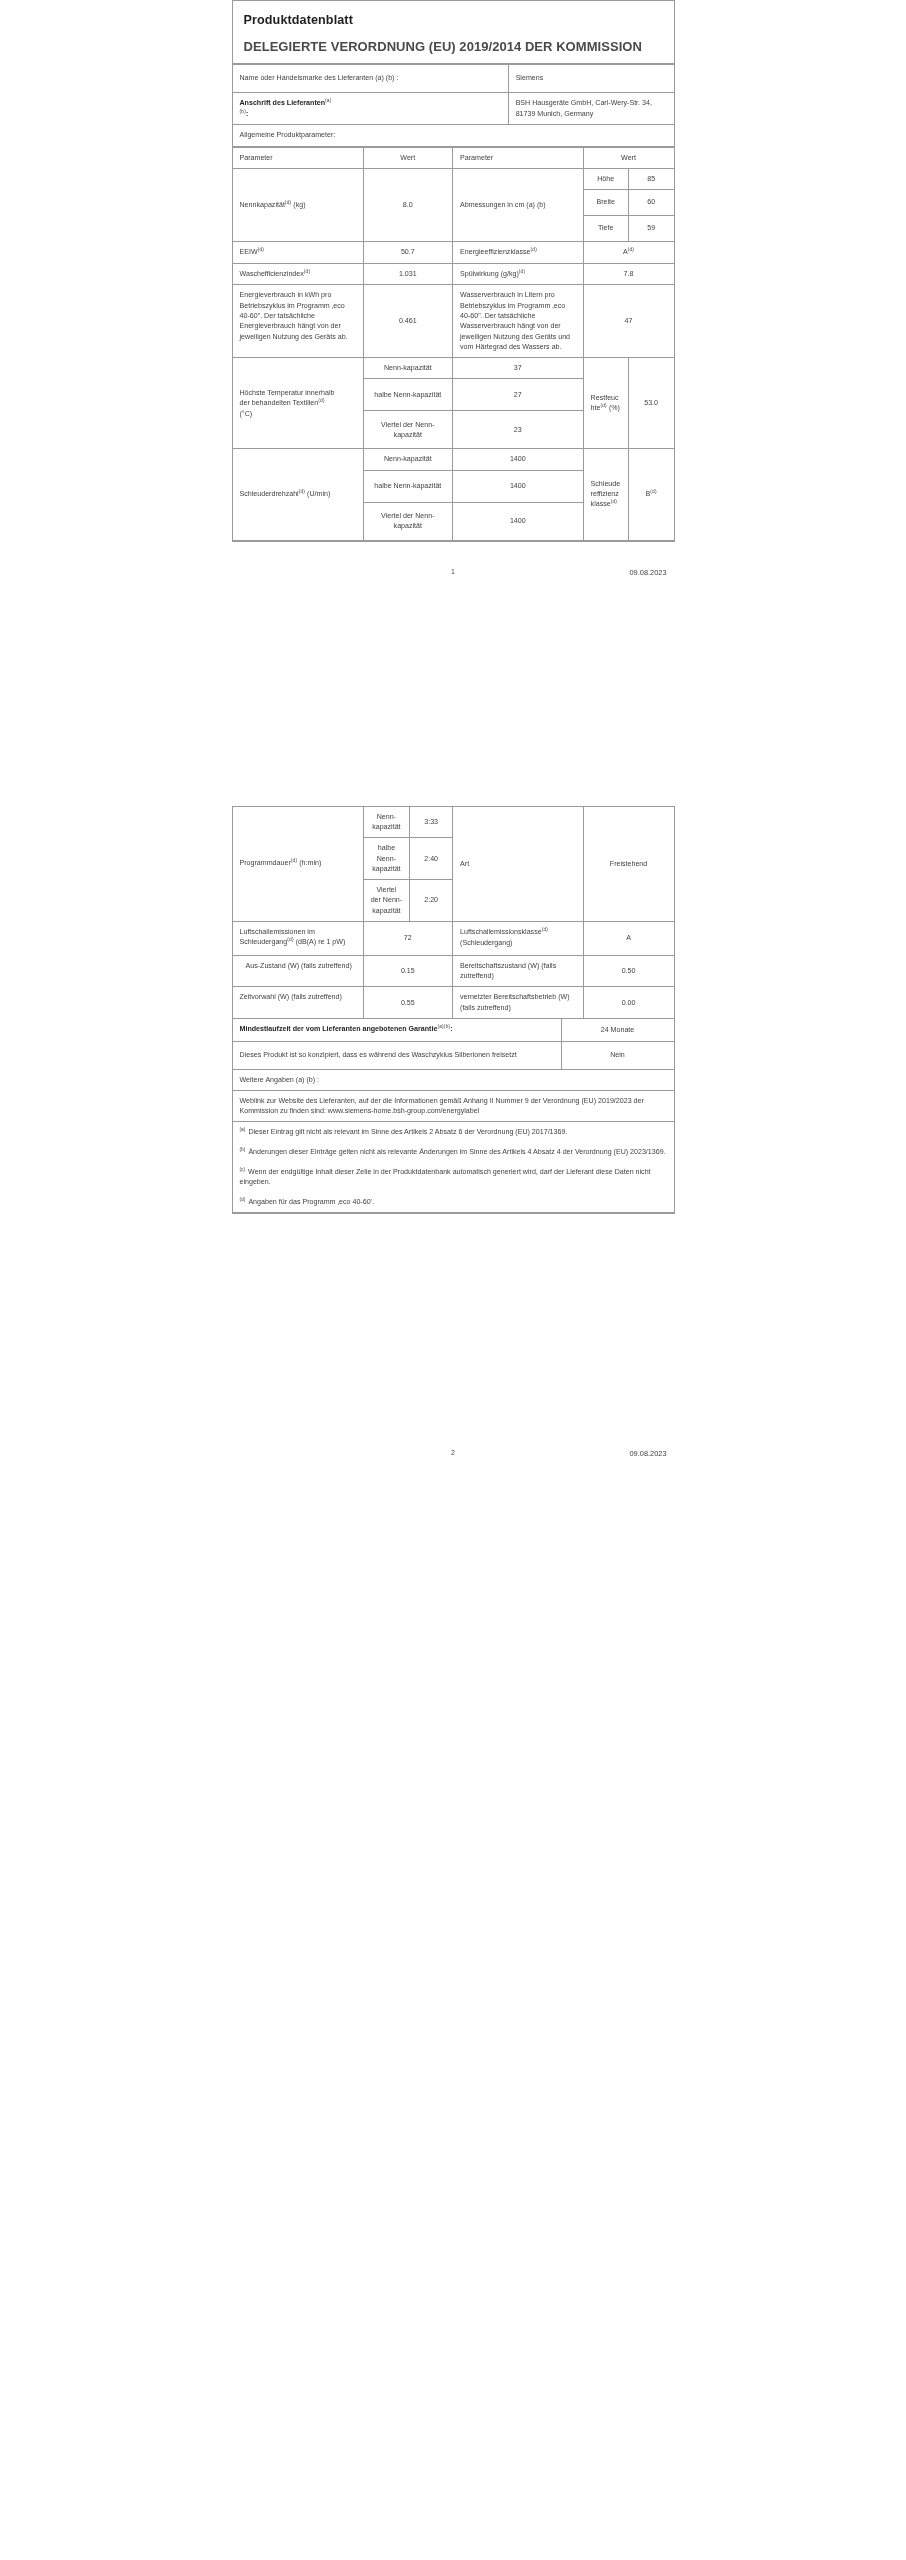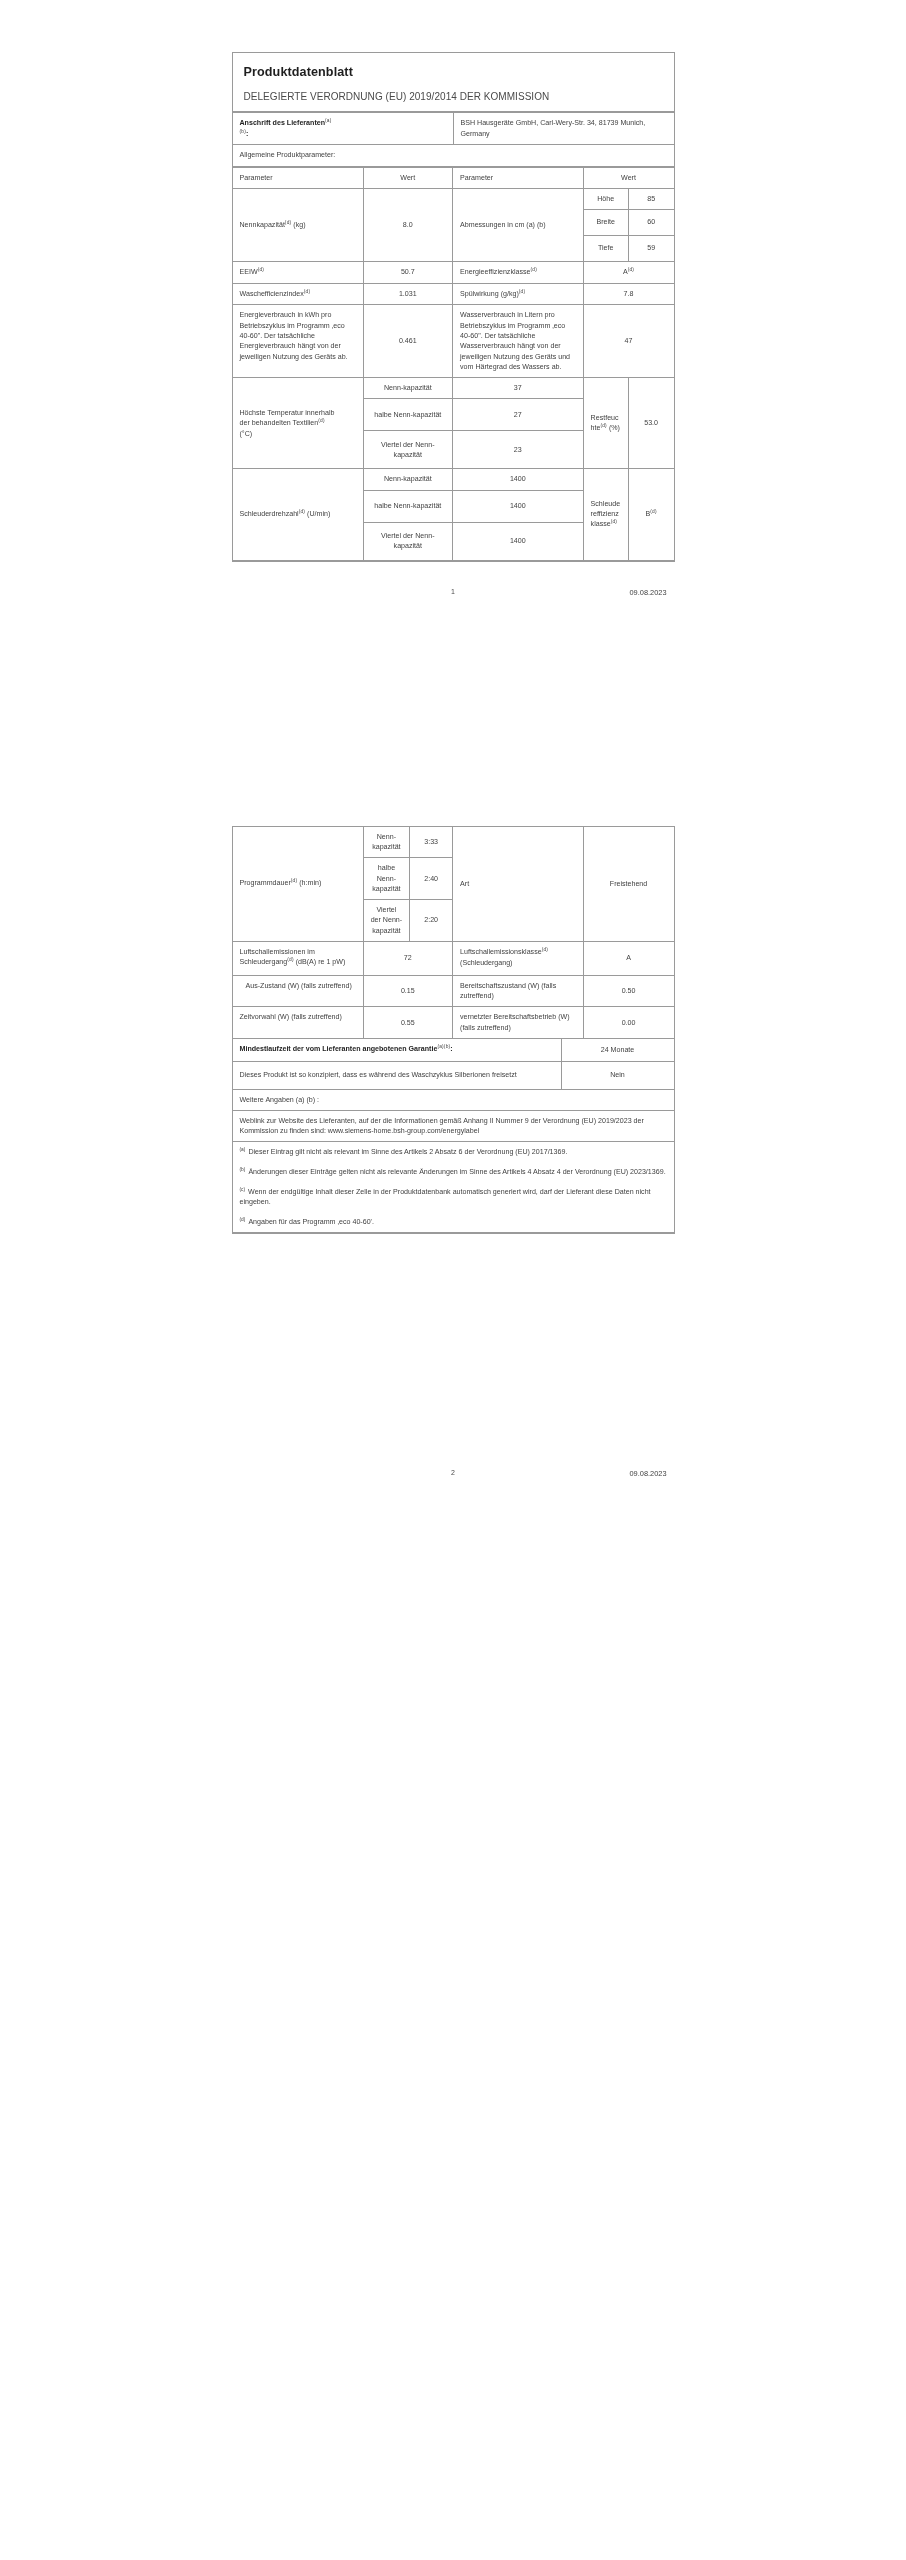--- a/index.html
+++ b/index.html
@@ -18,21 +18,21 @@
     width: 906px;
     position: relative;
     background: #ffffff;
   }
   .sheet {
     margin: 0 auto;
     width: 443px;
     border: 1px solid #9a9a9a;
     background: #fff;
   }
-  .page1 { padding-top: 52px; }
+  .page1 { }
   .page2 { padding-top: 54px; }
 
   
   table.t {
     width: 100%;
     border-collapse: collapse;
     table-layout: fixed;
   }
   table.t td, table.t th {
     border: 1px solid #9a9a9a;
@@ -55,23 +55,24 @@
     border-bottom: 1px solid #9a9a9a;
   }
   .hdr h1 {
     margin: 0 0 12px 0;
     font-size: 12.6px;
     font-weight: bold;
     letter-spacing: .1px;
     color: #1f1f1f;
   }
   .hdr .reg {
-    font-size: 10px;
+    font-size: 13px;
     color: #4a4a4a;
     letter-spacing: .05px;
+    font-weight: bold;
   }
 
   .lbl-bold { font-weight: bold; color: #242424; }
   .sup {
     font-size: 4.8px;
     vertical-align: super;
     letter-spacing: .2px;
     color: #3f3f3f;
   }
   .ctr { text-align: center !important; }
@@ -152,20 +153,24 @@
 <div class="page page1">
   <div class="sheet">
 
     <div class="hdr">
       <h1>Produktdatenblatt</h1>
       <div class="reg">DELEGIERTE VERORDNUNG (EU) 2019/2014 DER KOMMISSION</div>
     </div>
 
     <table class="t">
       <tbody>
+          <tr>
+        <td class="noleft w-lbl rowlabel lbl-bold" style="height:28px;">Name oder Handelsmarke des Lieferanten (a) (b) :</td>
+        <td class="noright w-val rowlabel">Siemens</td>
+      </tr>
       <tr>
         <td class="noleft rowlabel" style="height:30px;">
           <span class="lbl-bold">Anschrift des Lieferanten</span><span class="sup">(a)</span><br>
           <span class="sup">(b)</span><span class="lbl-bold">:</span>
         </td>
         <td class="noright rowlabel">BSH Hausgeräte GmbH, Carl-Wery-Str. 34, 81739 Munich, Germany</td>
       </tr>
       <tr class="sect-head">
         <td class="noleft noright" colspan="2">Allgemeine Produktparameter:</td>
       </tr>

